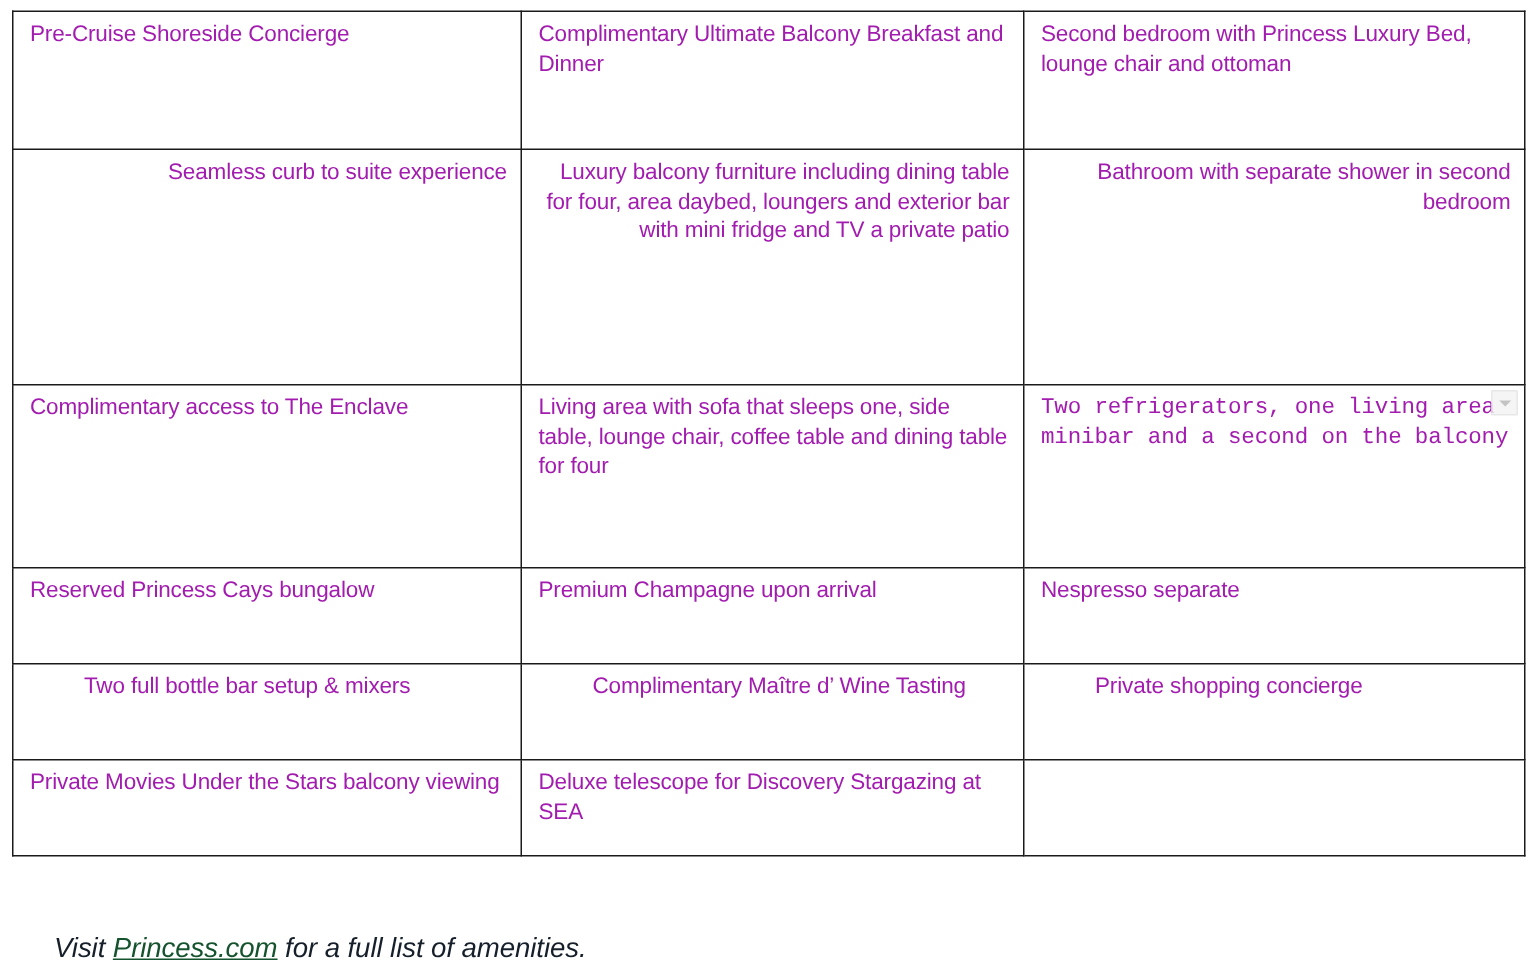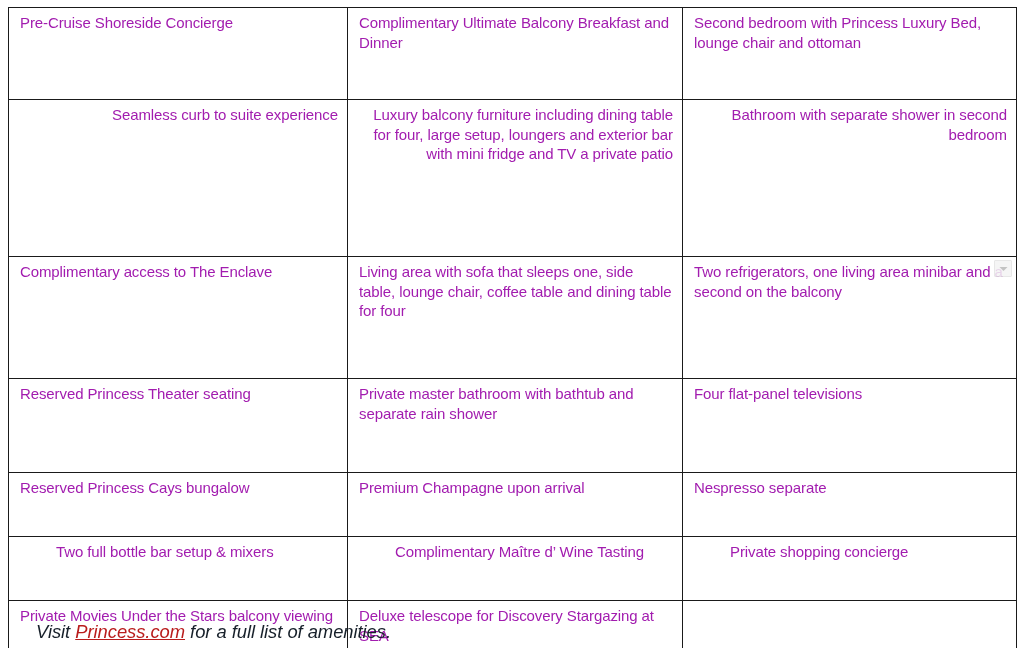--- a/index.html
+++ b/index.html
@@ -69,21 +69,21 @@
     letter-spacing: -0.05px;
     text-align: left;
     padding-left: 28px;
     box-sizing: border-box;
     line-height: 1.3;
   }
   .footer-note .lead,
   .footer-note .tail {
   }
   .footer-link {
-    color: #b91c1c;
+    color: #14532d;
     text-decoration: underline;
     font-style: italic;
     cursor: pointer;
   }
 
   
   .dropdown-marker {
     position: absolute;
     right: 4px;
     top: 3px;
@@ -91,21 +91,21 @@
     height: 15px;
     background: #f4f4f4;
     border: 1px solid #e3e3e3;
     border-radius: 1px;
     display: flex;
     align-items: center;
     justify-content: center;
     opacity: 0.85;
   }
   .dropdown-marker svg { display: block; }
-  .cell-rel { position: relative; }
+  .cell-rel { position: relative; font-family: Liberation Mono, monospace; }
 </style>
 </head>
 <body>
 
 <div class="page">
 
   <table class="amenities-table">
     <colgroup>
       <col class="col-a">
       <col class="col-b">
@@ -121,51 +121,40 @@
         </td>
         <td>
           <span class="cell-text">Second bedroom with Princess Luxury Bed, lounge chair and ottoman</span>
         </td>
       </tr>
       <tr class="r2">
         <td>
           <span class="cell-text">Seamless curb to suite experience</span>
         </td>
         <td>
-          <span class="cell-text">Luxury balcony furniture including dining table for four, large setup, loungers and exterior bar with mini fridge and TV a private patio</span>
+          <span class="cell-text">Luxury balcony furniture including dining table for four, area daybed, loungers and exterior bar with mini fridge and TV a private patio</span>
         </td>
         <td>
           <span class="cell-text">Bathroom with separate shower in second bedroom</span>
         </td>
       </tr>
       <tr class="r3">
         <td>
           <span class="cell-text">Complimentary access to The Enclave</span>
         </td>
         <td>
           <span class="cell-text">Living area with sofa that sleeps one, side table, lounge chair, coffee table and dining table for four</span>
         </td>
         <td class="cell-rel">
           <span class="cell-text">Two refrigerators, one living area minibar and a second on the balcony</span>
           <span class="dropdown-marker">
             <svg width="9" height="6" viewBox="0 0 9 6" aria-hidden="true">
               <path d="M0.5 1 L4.5 5 L8.5 1 Z" fill="#b9b9b9"></path>
             </svg>
           </span>
-        </td>
-      </tr>
-      <tr class="r4">
-        <td>
-          <span class="cell-text">Reserved Princess Theater seating</span>
-        </td>
-        <td>
-          <span class="cell-text">Private master bathroom with bathtub and separate rain shower</span>
-        </td>
-        <td>
-          <span class="cell-text">Four flat-panel televisions</span>
         </td>
       </tr>
       <tr class="r5">
         <td>
           <span class="cell-text">Reserved Princess Cays bungalow</span>
         </td>
         <td>
           <span class="cell-text">Premium Champagne upon arrival</span>
         </td>
         <td>

